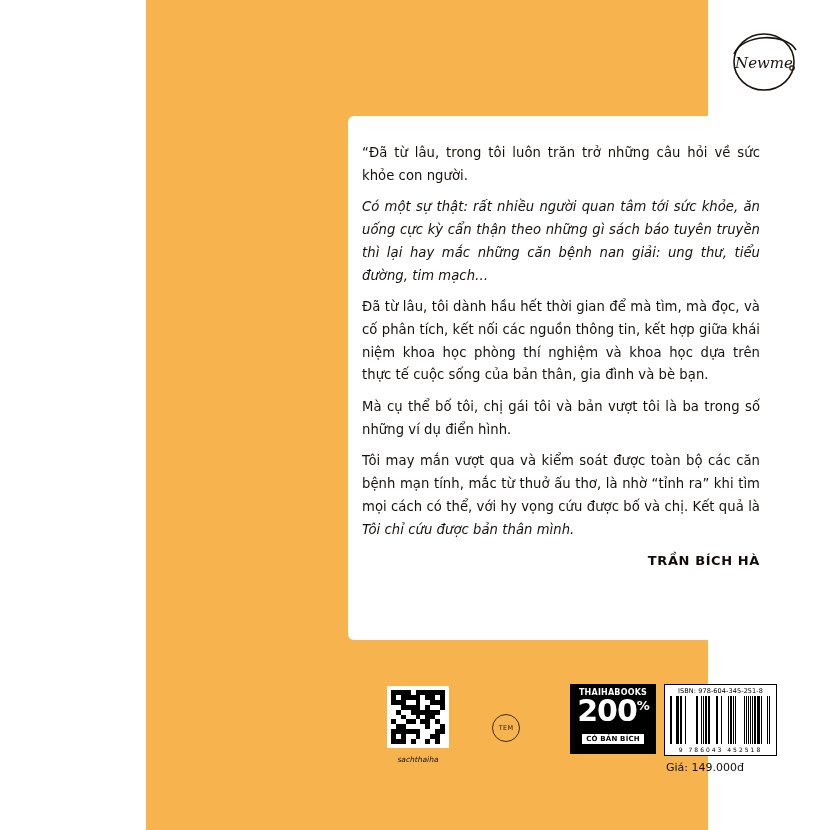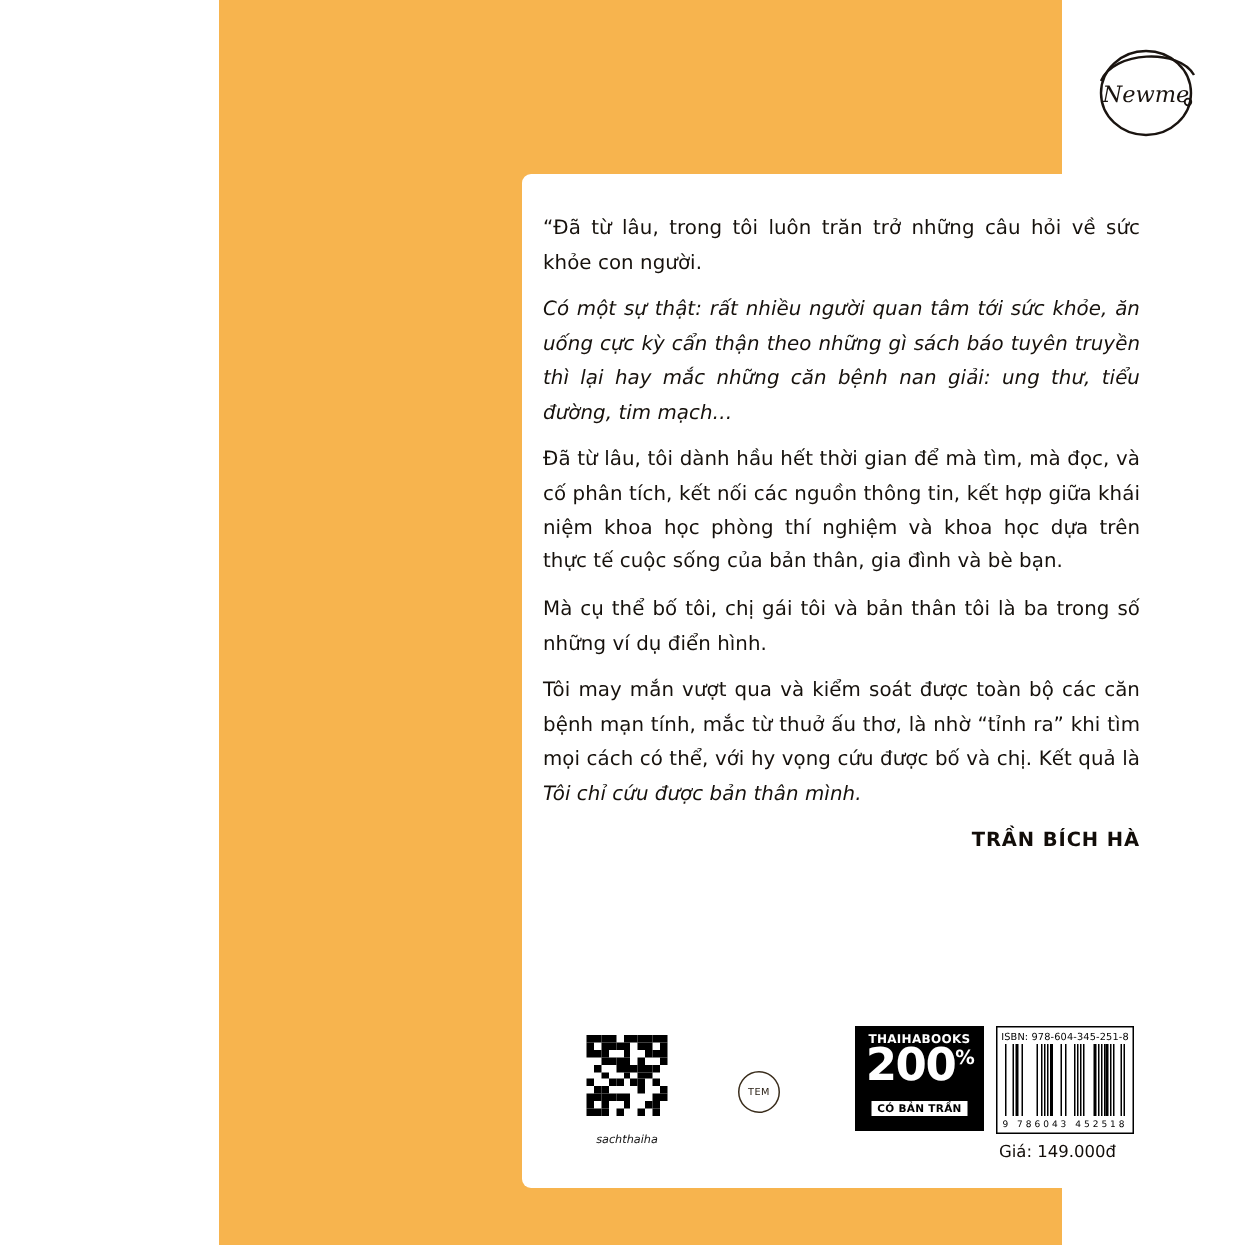--- a/index.html
+++ b/index.html
@@ -37,21 +37,21 @@
     height: 70px;
   }
   .logo svg { display:block; }
 
   
   .card {
     position: absolute;
     left: 202px;
     top: 116px;
     width: 426px;
-    height: 676px;
+    height: 524px;
     background: #ffffff;
     border-radius: 6px;
   }
   .card-inner {
     position: absolute;
     left: 14px;
     top: 26px;
     right: 14px;
   }
   .para {
@@ -183,21 +183,21 @@
   .barcode-block {
     position: absolute;
     left: 372px;
     top: 8px;
     width: 116px;
   }
   .isbn-box {
     background: #ffffff;
     border: 1px solid #000;
     padding: 2px 0 0 0;
-    width: 92px;
+    width: 113px;
     box-sizing: border-box;
   }
   .isbn-text {
     font-size: 6.5px;
     text-align: center;
     color: #000;
     letter-spacing: 0.1px;
     padding-bottom: 1px;
     font-family: "DejaVu Sans", sans-serif;
   }
@@ -242,21 +242,21 @@
         <text x="36" y="40" font-family="DejaVu Serif, serif" font-size="15" font-style="italic" text-anchor="middle" fill="#1a1410">Newme</text>
         <circle cx="64" cy="40" r="2.2" fill="none" stroke="#1a1410" stroke-width="1.2"></circle>
       </svg>
     </div>
 
     <div class="card">
       <div class="card-inner">
         <p class="para">“Đã từ lâu, trong tôi luôn trăn trở những câu hỏi về sức khỏe con người.</p>
         <p class="para italic">Có một sự thật: rất nhiều người quan tâm tới sức khỏe, ăn uống cực kỳ cẩn thận theo những gì sách báo tuyên truyền thì lại hay mắc những căn bệnh nan giải: ung thư, tiểu đường, tim mạch…</p>
         <p class="para">Đã từ lâu, tôi dành hầu hết thời gian để mà tìm, mà đọc, và cố phân tích, kết nối các nguồn thông tin, kết hợp giữa khái niệm khoa học phòng thí nghiệm và khoa học dựa trên thực tế cuộc sống của bản thân, gia đình và bè bạn.</p>
-        <p class="para">Mà cụ thể bố tôi, chị gái tôi và bản thân tôi là ba trong số những ví dụ điển hình.</p>
+        <p class="para">Mà cụ thể bố tôi, chị gái tôi và bản vượt tôi là ba trong số những ví dụ điển hình.</p>
         <p class="para"><span>Tôi may mắn vượt qua và kiểm soát được toàn bộ các căn bệnh mạn tính, mắc từ thuở ấu thơ, là nhờ “tỉnh ra” khi tìm mọi cách có thể, với hy vọng cứu được bố và chị. Kết quả là </span><em>Tôi chỉ cứu được bản thân mình.</em></p>
         <div class="signature">TRẦN BÍCH HÀ</div>
       </div>
     </div>
 
     <div class="bottom">
 
       <div class="qr-block">
         <div class="qr-box">
           <div class="qr-grid" id="qrgrid">
@@ -386,21 +386,21 @@
         <div class="qr-label">sachthaiha</div>
       </div>
 
       <div class="tem">
         <span>TEM</span>
       </div>
 
       <div class="badge100">
         <div class="badge-top">THAIHABOOKS</div>
         <div class="badge-num"><span>200</span><sup>%</sup></div>
-        <div class="badge-bottom">CÓ BẢN TRẦN</div>
+        <div class="badge-bottom">CÓ BẢN BÍCH</div>
       </div>
 
       <div class="barcode-block">
         <div class="isbn-box">
           <div class="isbn-text">ISBN: 978-604-345-251-8</div>
           <div class="bars" id="bars">
               <i style="width: 2.2px;"></i>
               <i style="width: 2.2px; background: transparent;"></i>
               <i style="width: 2.2px;"></i>
               <i style="width: 2.2px;"></i>

